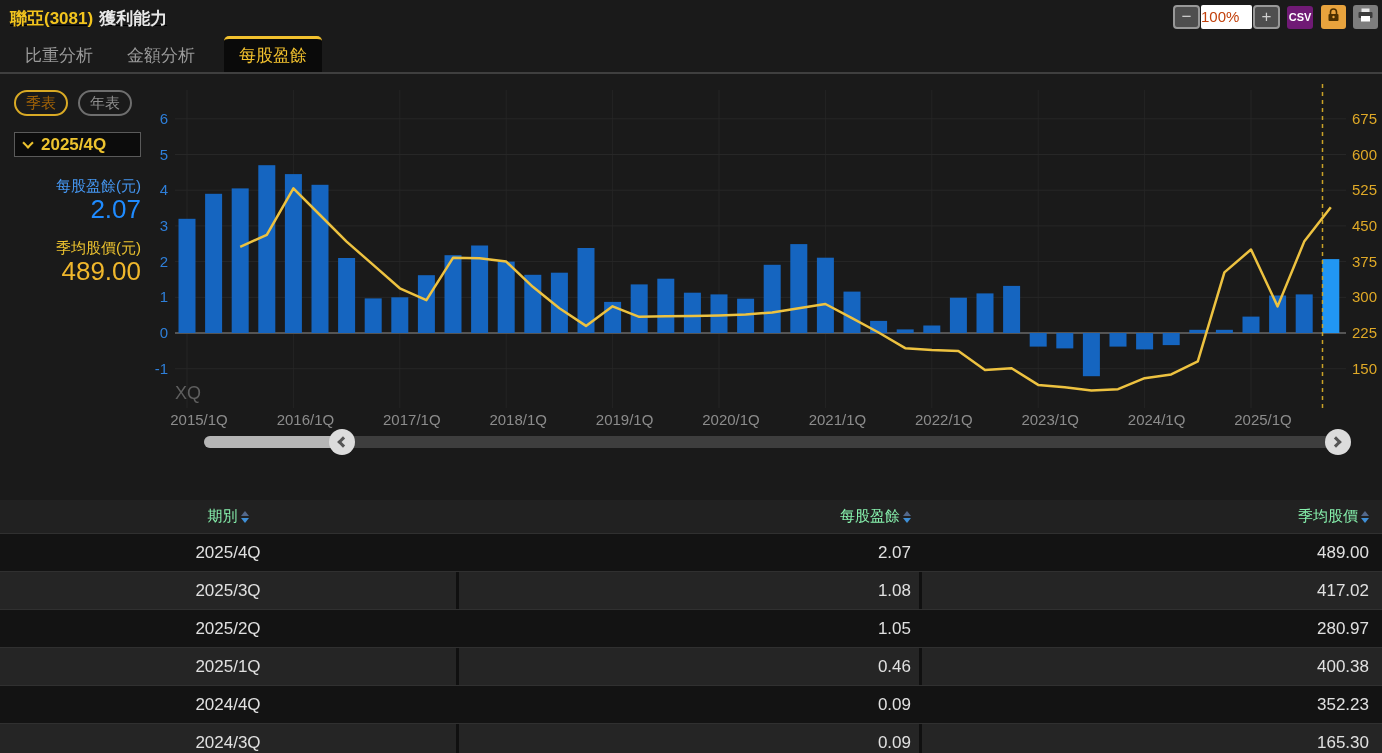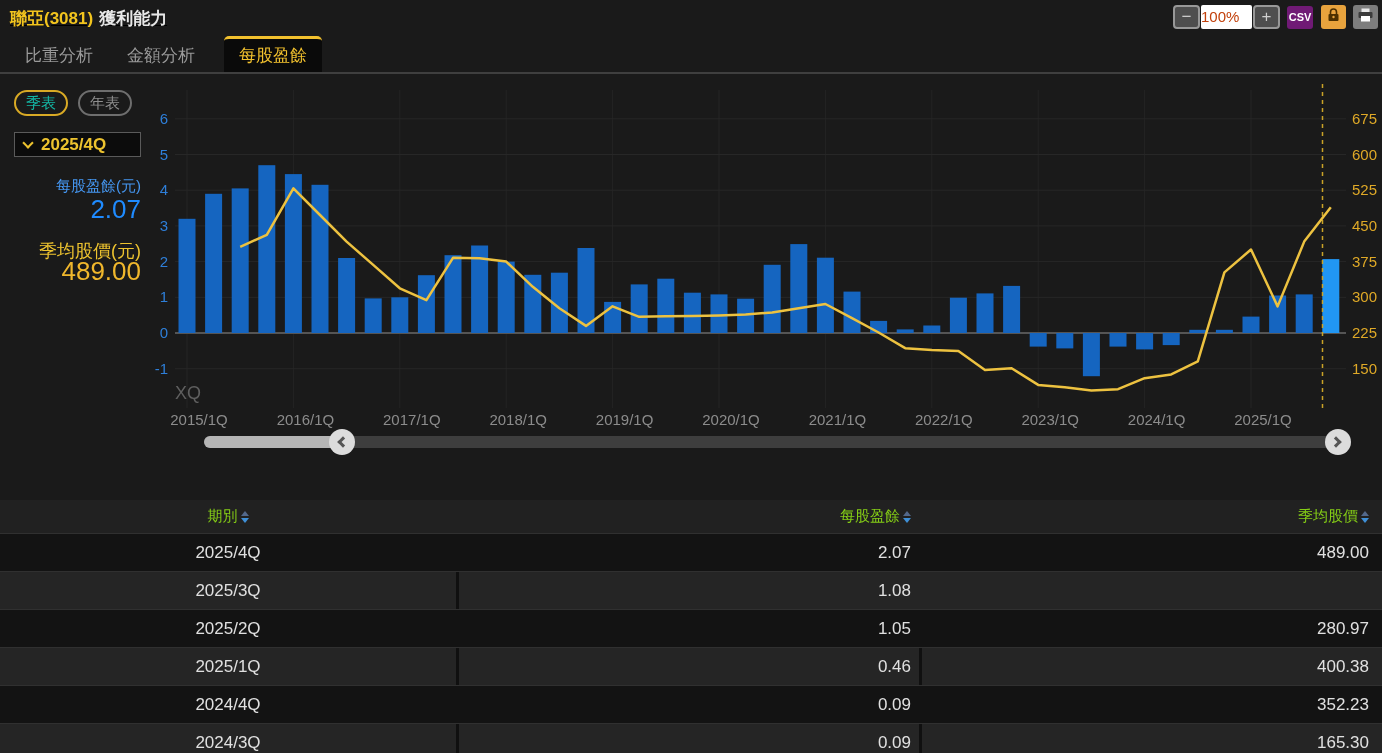--- a/index.html
+++ b/index.html
@@ -51,36 +51,36 @@
   .tab.active {
     color:#f2c12e; background:#0a0a0a; border-top:3px solid #f2c12e;
     border-radius:5px 5px 0 0; line-height:33px; margin-left:12px; padding:0 15px;
   }
   
   .pill {
     position:absolute; width:54px; height:26px; border-radius:14px;
     font-size:15px; text-align:center; line-height:22px; cursor:pointer;
     background:transparent;
   }
-  .pill.quarter { left:14px; top:90px; border:2px solid #d9aa25; color:#14b8a6; }
+  .pill.quarter { left:14px; top:90px; border:2px solid #d9aa25; color:#a16207; }
   .pill.year    { left:78px; top:90px; border:2px solid #6e6e6e; color:#8f8f8f; }
   .dropdown {
     position:absolute; left:14px; top:132px; width:127px; height:25px;
     background:#0c0c0c; border:1px solid #5a5a5a; color:#edc32f;
     font-size:17px; font-weight:bold; line-height:23px; padding-left:26px; cursor:pointer;
   }
   .dropdown .chev {
     position:absolute; left:9px; top:6px; width:8px; height:8px;
     border-left:2px solid #edc32f; border-bottom:2px solid #edc32f;
     transform:rotate(-45deg);
   }
   .lp-label, .lp-value { position:absolute; left:0; width:141px; text-align:right; }
   .eps-label  { top:177px; color:#4596f0; font-size:15px; }
   .eps-value  { top:194px; color:#1f8bff; font-size:26px; }
-  .price-label{ top:239px; color:#edc32f; font-size:18px; }
+  .price-label{ top:239px; color:#edc32f; font-size:15px; }
   .price-value{ top:256px; color:#f0b72c; font-size:26px; }
   
   #chart-svg { position:absolute; left:0; top:72px; pointer-events:none; }
   
   .hscroll-track {
     position:absolute; left:204px; top:436px; width:1142px; height:12px;
     background:#3e3e3e; border-radius:6px; cursor:pointer;
   }
   .hscroll-fill {
     position:absolute; left:204px; top:436px; width:132px; height:12px;
@@ -95,21 +95,21 @@
   .hscroll-handle .chev {
     position:absolute; top:9px; width:8px; height:8px;
     border-left:3px solid #555; border-bottom:3px solid #555;
   }
   .hscroll-handle.left  .chev { left:10px; transform:rotate(45deg); }
   .hscroll-handle.right .chev { left:7px;  transform:rotate(-135deg); }
   
   .data-table { position:absolute; left:0; top:500px; width:1382px; }
   .thead {
     display:flex; height:33px; background:#212121; align-items:center;
-    color:#84cc16; font-size:15px;
+    color:#86efac; font-size:15px;
   }
   .trow {
     display:flex; height:38px; align-items:center;
     color:#e0e0e0; font-size:17px; border-top:1px solid #303030;
   }
   .trow.dark  { background:#131313; }
   .trow.light { background:#252525; }
   .col-period { width:456px; text-align:center; }
   .col-eps    { width:463px; text-align:right; padding-right:8px; }
   .col-price  { width:463px; text-align:right; padding-right:13px; }
@@ -301,20 +301,21 @@
       </div>
     <div class="tbody">
         <div class="trow dark">
           <div class="col-period">2025/4Q</div>
           <div class="col-eps">2.07</div>
           <div class="col-price">489.00</div>
         </div>
         <div class="trow light">
           <div class="col-period">2025/3Q</div>
           <div class="col-eps">1.08</div>
+          <div class="col-price">417.02</div>
         </div>
         <div class="trow dark">
           <div class="col-period">2025/2Q</div>
           <div class="col-eps">1.05</div>
           <div class="col-price">280.97</div>
         </div>
         <div class="trow light">
           <div class="col-period">2025/1Q</div>
           <div class="col-eps">0.46</div>
           <div class="col-price">400.38</div>

